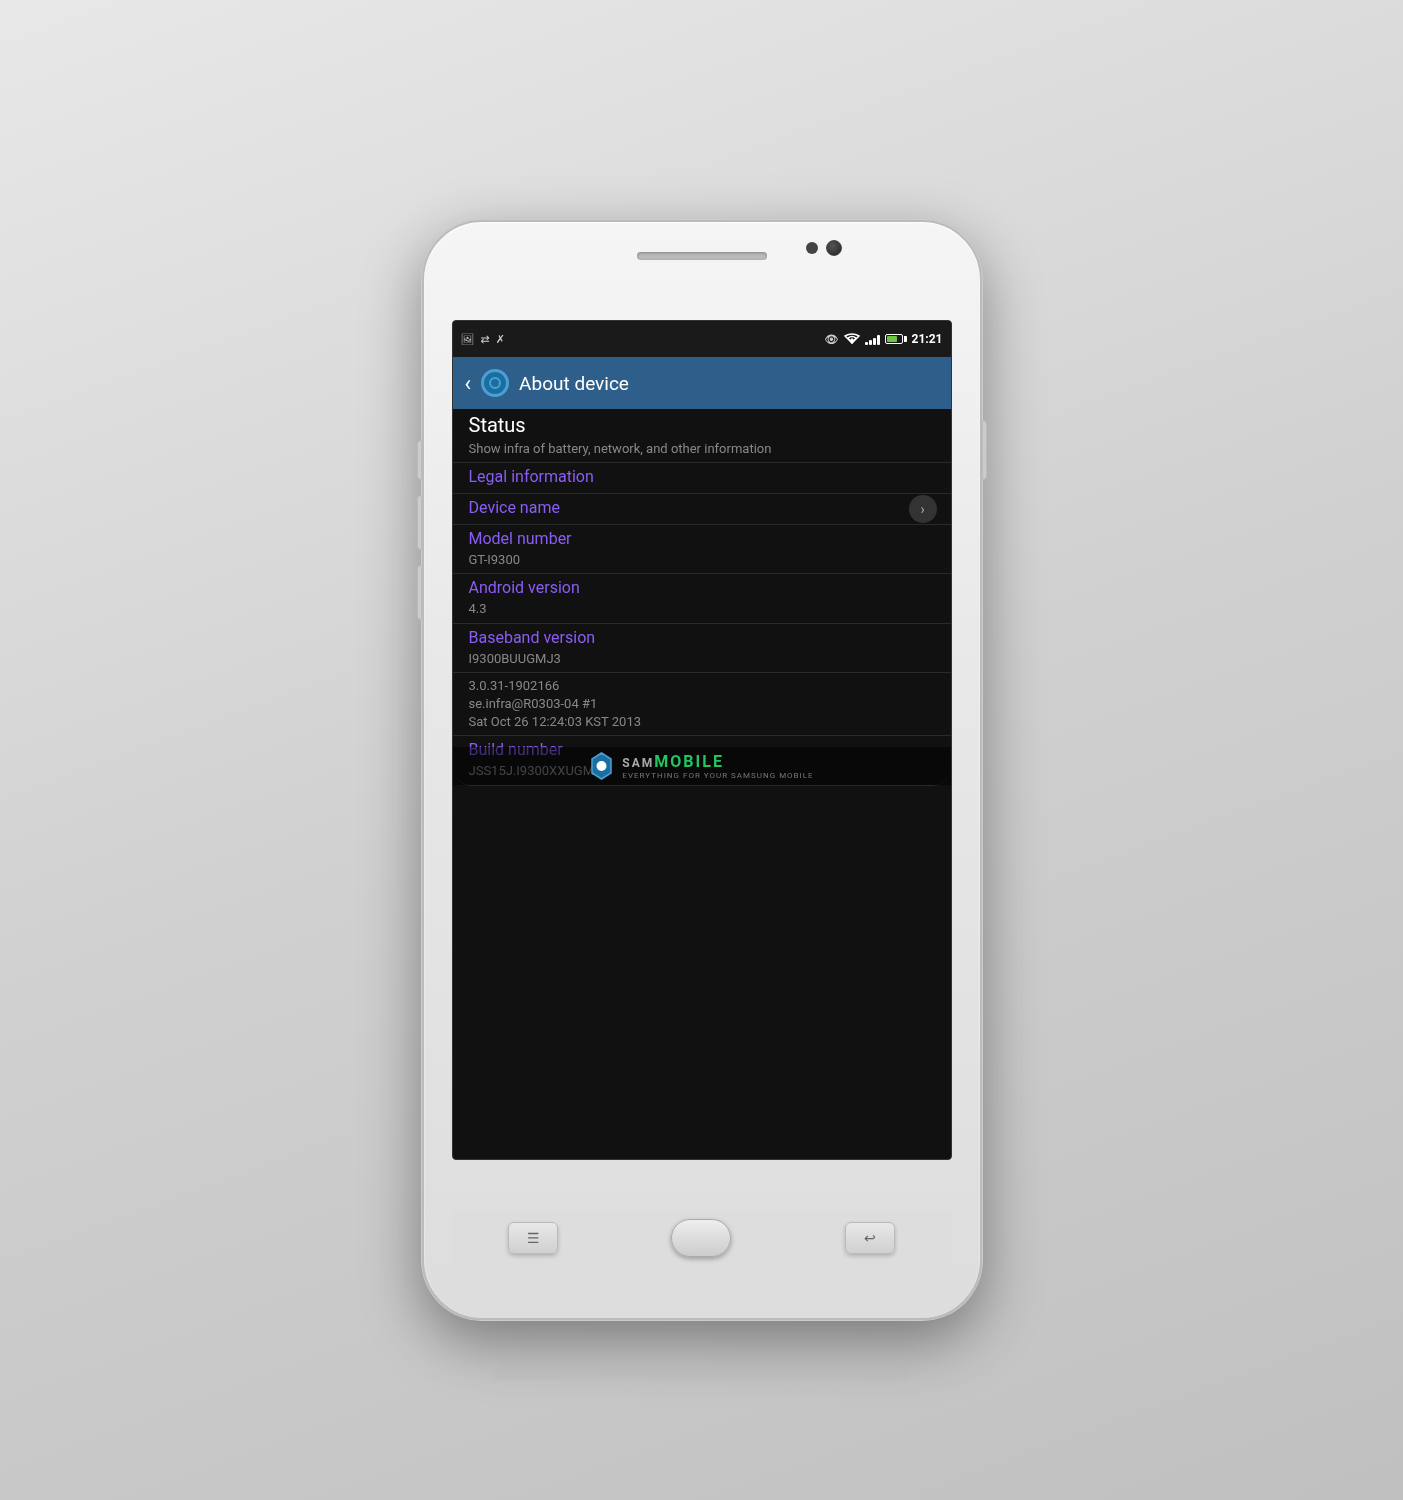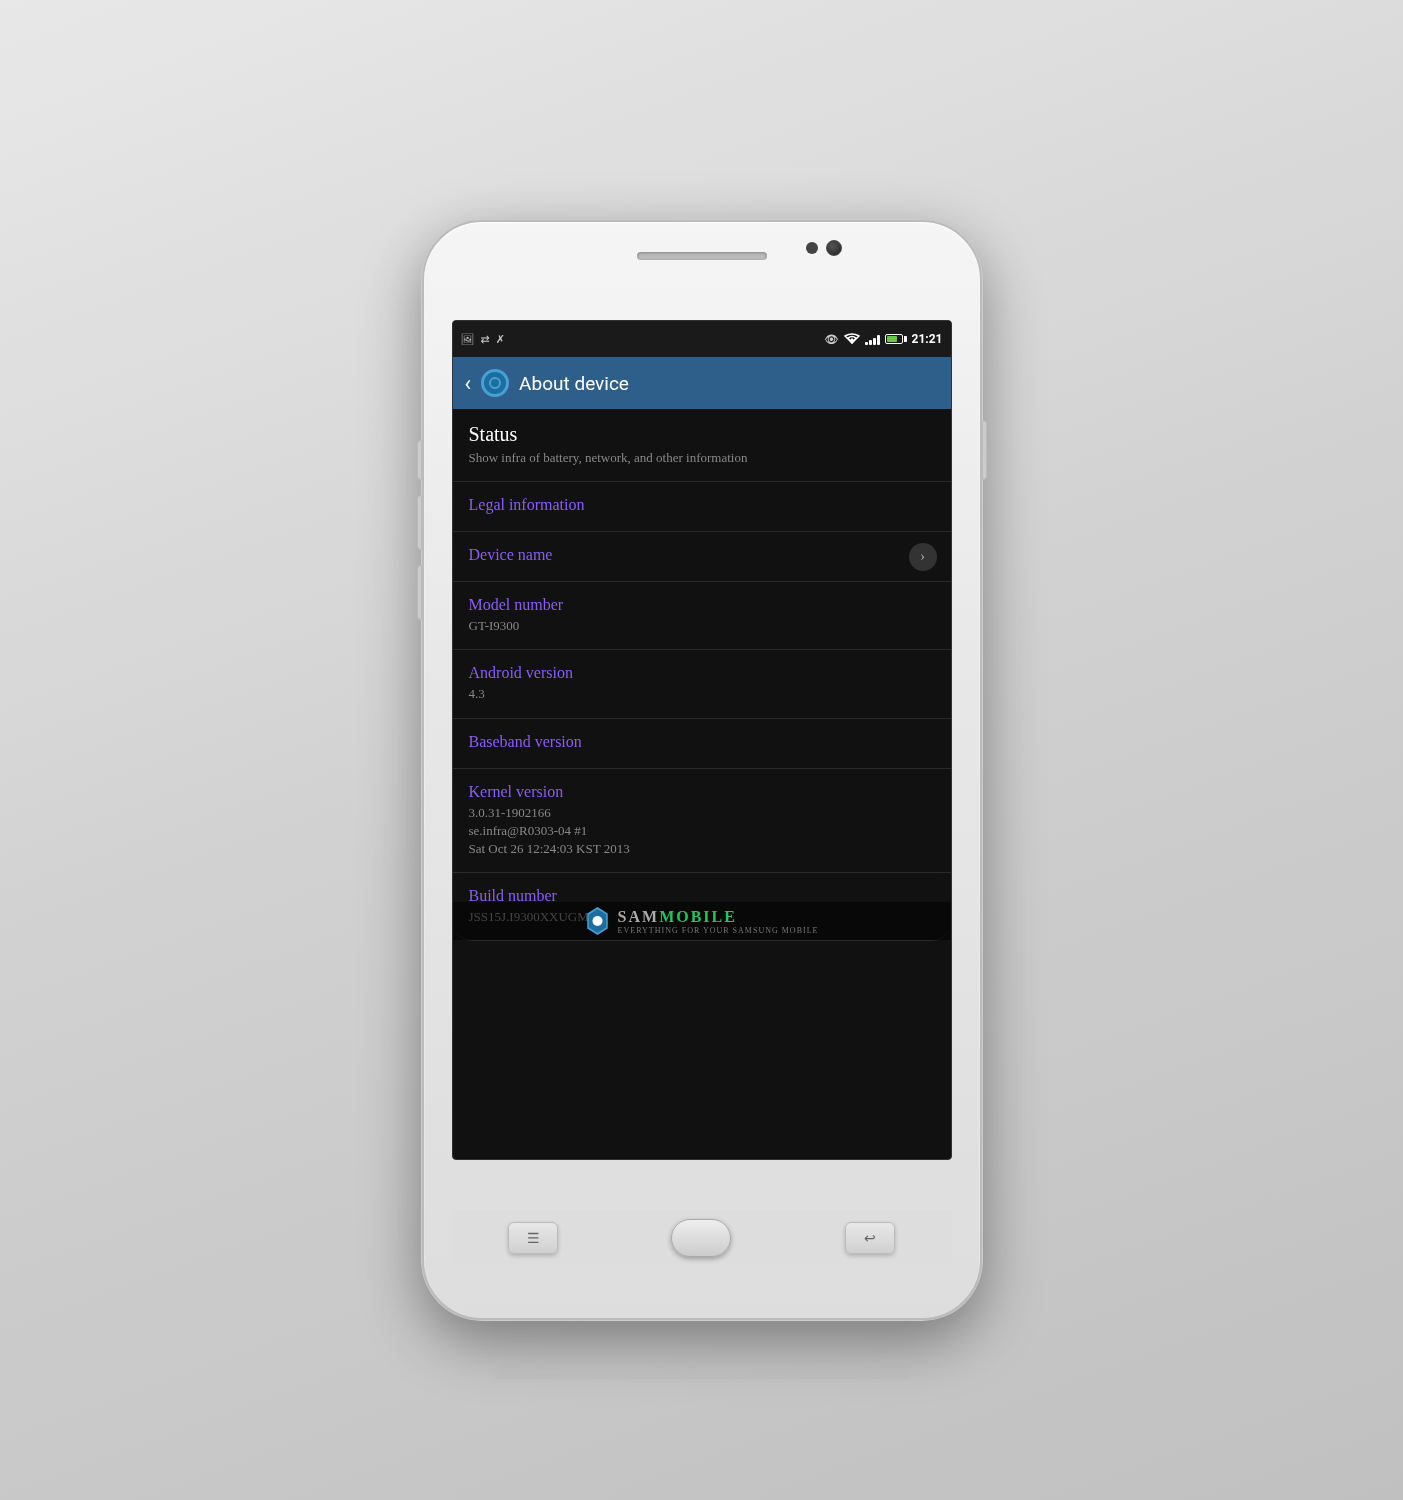--- a/index.html
+++ b/index.html
@@ -157,26 +157,25 @@
       font-weight: 400;
     }
 
     
     .settings-list {
       background: #111;
       overflow-y: auto;
     }
 
     .settings-item {
-      padding: 14px 16px;
+      padding: 4px 16px;
       border-bottom: 1px solid #2a2a2a;
       position: relative;
       cursor: pointer;
       background: #111;
-      font-family: Liberation Serif, serif;
     }
 
     .item-title {
       color: #8b5cf6;
       font-size: 16px;
       font-weight: 400;
       margin-bottom: 3px;
     }
 
     .item-subtitle {
@@ -423,40 +422,40 @@
         <div class="item-subtitle">GT-I9300</div>
       </div>
 
       <div class="settings-item">
         <div class="item-title">Android version</div>
         <div class="item-subtitle">4.3</div>
       </div>
 
       <div class="settings-item">
         <div class="item-title">Baseband version</div>
-      </div>
-
-      <div class="settings-item">
-        <div class="item-title">Kernel version</div>
+        <div class="item-subtitle">I9300BUUGMJ3</div>
+      </div>
+
+      <div class="settings-item">
         <div class="item-subtitle" style="white-space: pre-line;">3.0.31-1902166
 se.infra@R0303-04 #1
 Sat Oct 26 12:24:03 KST 2013</div>
       </div>
 
       <div class="settings-item" style="position:relative;border-radius:19px;">
         <div class="item-title">Build number</div>
         <div class="item-subtitle">JSS15J.I9300XXUGMJ9</div>
 
         <div style="position:absolute; bottom:0; left:0; right:0; background: rgba(0,0,0,0.5); display:flex; align-items:center; justify-content:center; gap:8px; padding: 4px 0;">
           <svg width="25" height="30" viewBox="0 0 25 30">
             <polygon points="12.5,2 22,8 22,22 12.5,28 3,22 3,8" fill="#1a6fa0" stroke="#4a9fd4" stroke-width="1.5"></polygon>
             <circle cx="12.5" cy="15" r="5" fill="white"></circle>
           </svg>
           <div>
-            <span style="color:#aaa; font-size:16px; font-weight:bold; letter-spacing:2px;">SAM</span><span style="color:#22c55e; font-size:16px; font-weight:bold; letter-spacing:2px;">MOBILE</span>
+            <span style="color:#aaa; font-size:12px; font-weight:bold; letter-spacing:2px;">SAM</span><span style="color:#22c55e; font-size:16px; font-weight:bold; letter-spacing:2px;">MOBILE</span>
             <div style="color:#777; font-size:8px; letter-spacing:1px;">EVERYTHING FOR YOUR SAMSUNG MOBILE</div>
           </div>
         </div>
       </div>
 
     </div>
   </div>
 
   <div class="phone-bottom-nav">
     <div class="bottom-btn">

